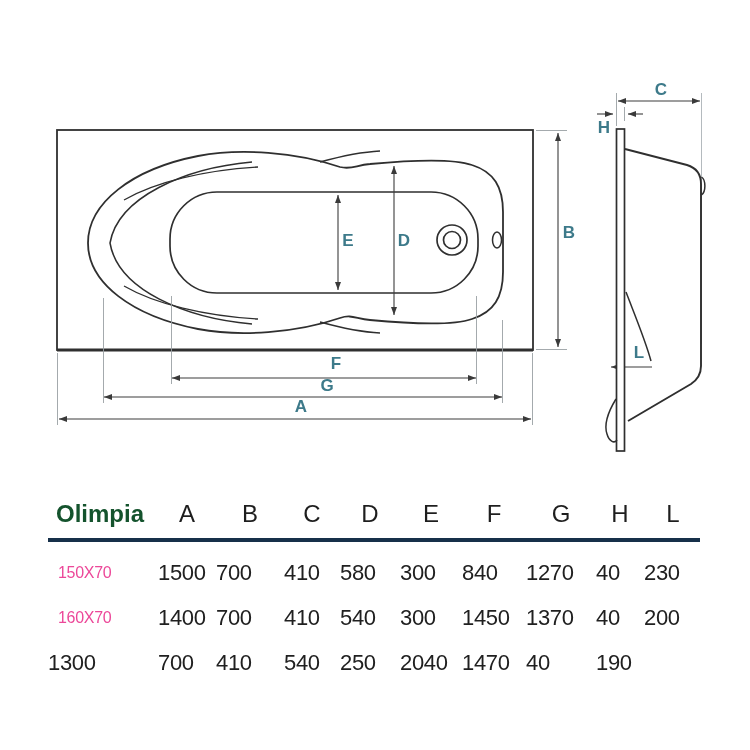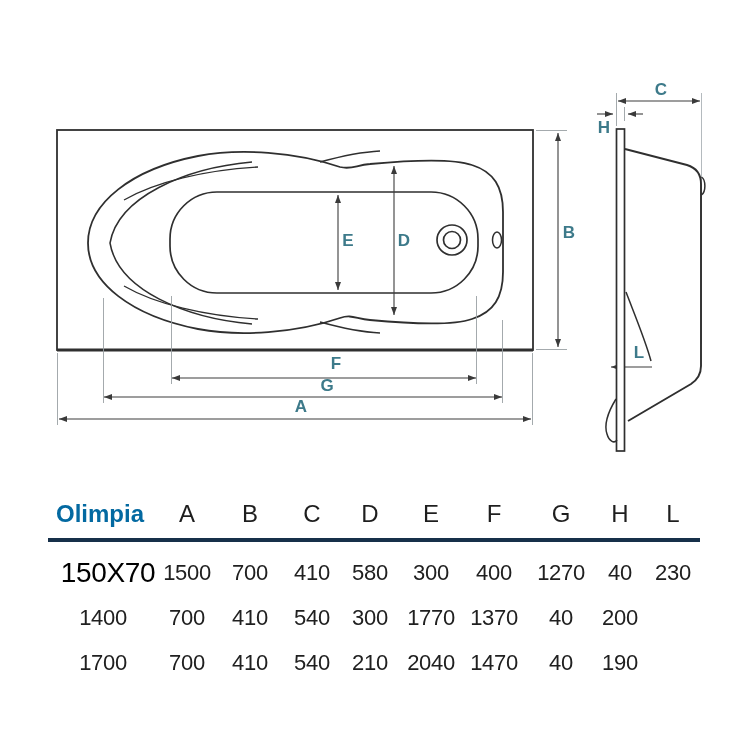--- a/index.html
+++ b/index.html
@@ -21,31 +21,31 @@
   .t-grid{
     display:grid;
     grid-template-columns:110px 58px 68px 56px 60px 62px 64px 70px 48px 58px;
     align-items:center;
   }
   .t-head{height:44px;}
   .t-head .cell{
     font-size:24px;color:#1e1e1e;font-weight:500;text-align:center;
   }
   .t-head .name{
-    font-size:24px;font-weight:700;color:#0369a1;text-align:left;padding-left:8px;
+    font-size:24px;font-weight:700;color:#14532d;text-align:left;padding-left:8px;
   }
   .separator{height:4px;background:#16304a;width:652px;margin-top:2px;}
   .t-body{margin-top:8px;}
   .t-row{height:45px;}
   .t-row .cell{
-    font-size:22px;color:#202020;font-weight:500;text-align:center;
+    font-size:22px;color:#202020;font-weight:500;
     letter-spacing:-0.3px;
   }
   .t-row .size{
-    font-size:28px;color:#000000;font-weight:500;text-align:center;padding-left:10px;
+    font-size:16px;color:#ec4899;font-weight:500;text-align:left;padding-left:10px;
   }
 </style>
 </head>
 <body>
 
 <div id="stage">
 
   <svg width="750" height="490" viewBox="0 0 750 490">
     <defs>
       <marker id="ah" markerWidth="9" markerHeight="7" refX="8.5" refY="3.5" orient="auto-start-reverse" markerUnits="userSpaceOnUse">
@@ -158,44 +158,45 @@
     <div class="separator"></div>
     <div class="t-body">
 
       <div class="t-grid t-row">
         <div class="cell size">150X70</div>
         <div class="cell">1500</div>
         <div class="cell">700</div>
         <div class="cell">410</div>
         <div class="cell">580</div>
         <div class="cell">300</div>
-        <div class="cell">400</div>
+        <div class="cell">840</div>
         <div class="cell">1270</div>
         <div class="cell">40</div>
         <div class="cell">230</div>
       </div>
 
       <div class="t-grid t-row">
+        <div class="cell size">160X70</div>
         <div class="cell">1400</div>
         <div class="cell">700</div>
         <div class="cell">410</div>
         <div class="cell">540</div>
         <div class="cell">300</div>
-        <div class="cell">1770</div>
+        <div class="cell">1450</div>
         <div class="cell">1370</div>
         <div class="cell">40</div>
         <div class="cell">200</div>
       </div>
 
       <div class="t-grid t-row">
-        <div class="cell">1700</div>
+        <div class="cell">1300</div>
         <div class="cell">700</div>
         <div class="cell">410</div>
         <div class="cell">540</div>
-        <div class="cell">210</div>
+        <div class="cell">250</div>
         <div class="cell">2040</div>
         <div class="cell">1470</div>
         <div class="cell">40</div>
         <div class="cell">190</div>
       </div>
 
     </div>
   </div>
 </div>
 

